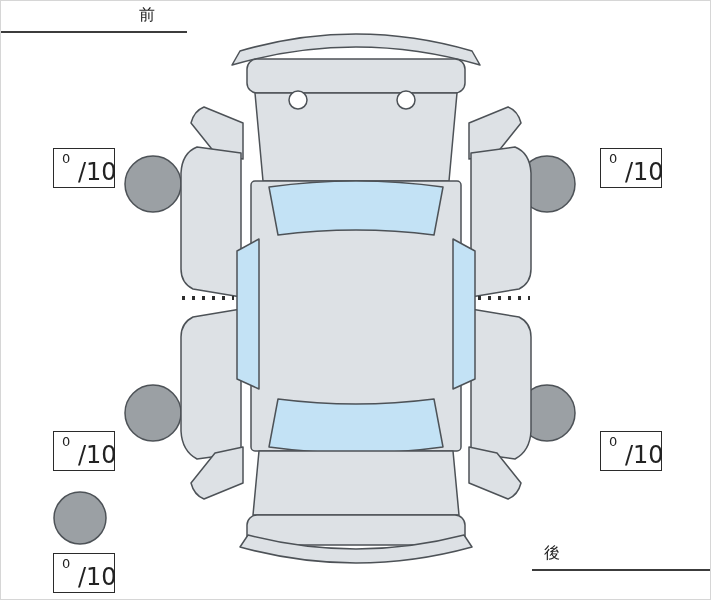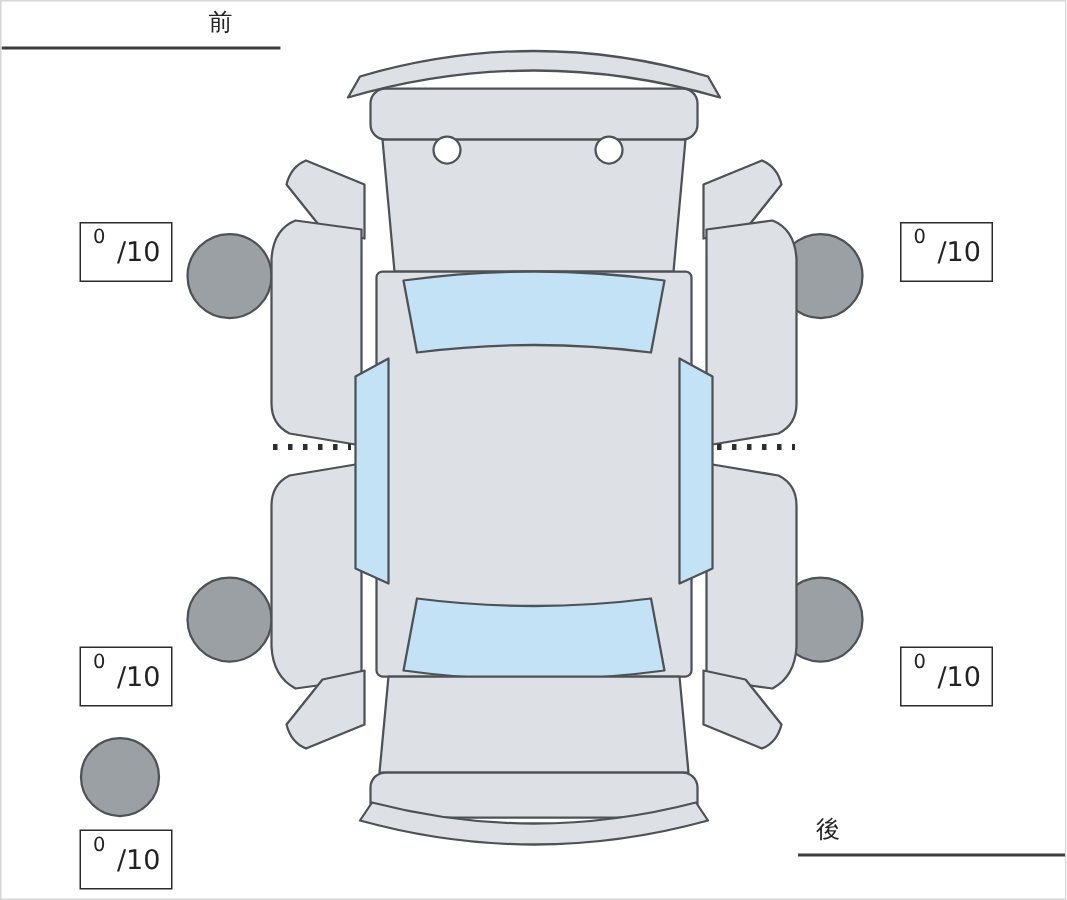--- a/index.html
+++ b/index.html
@@ -18,21 +18,21 @@
   .glass{fill:var(--window-glass,#c3e2f5);stroke:var(--outline,#4d5257);stroke-width:1.5;stroke-linejoin:round;}
   .tire{fill:var(--tire,#9ba0a4);stroke:var(--outline,#4d5257);stroke-width:1.5;}
   .headlight{fill:#ffffff;stroke:var(--outline,#4d5257);stroke-width:1.5;}
   .dots{stroke:#2e2e2e;stroke-width:4;stroke-dasharray:3 7;fill:none;}
 
   .score-box{
     position:absolute;width:62px;height:40px;
     background:#fff;border:1px solid #2b2b2b;box-sizing:border-box;
   }
   .score-value{position:absolute;left:8px;top:3px;font-size:13px;line-height:1;}
-  .score-max{position:absolute;left:24px;top:11px;font-size:18px;line-height:1;}
+  .score-max{position:absolute;left:24px;top:11px;font-size:24px;line-height:1;}
 
   .front-label-wrap{
     position:absolute;left:0;top:4px;width:186px;
     border-bottom:2px solid var(--label-line,#3c3c3c);
     padding-bottom:5px;font-size:16px;
   }
   .front-label-wrap span{margin-left:138px;}
   .rear-label-wrap{
     position:absolute;left:531px;top:542px;width:178px;
     border-bottom:2px solid var(--label-line,#3c3c3c);

